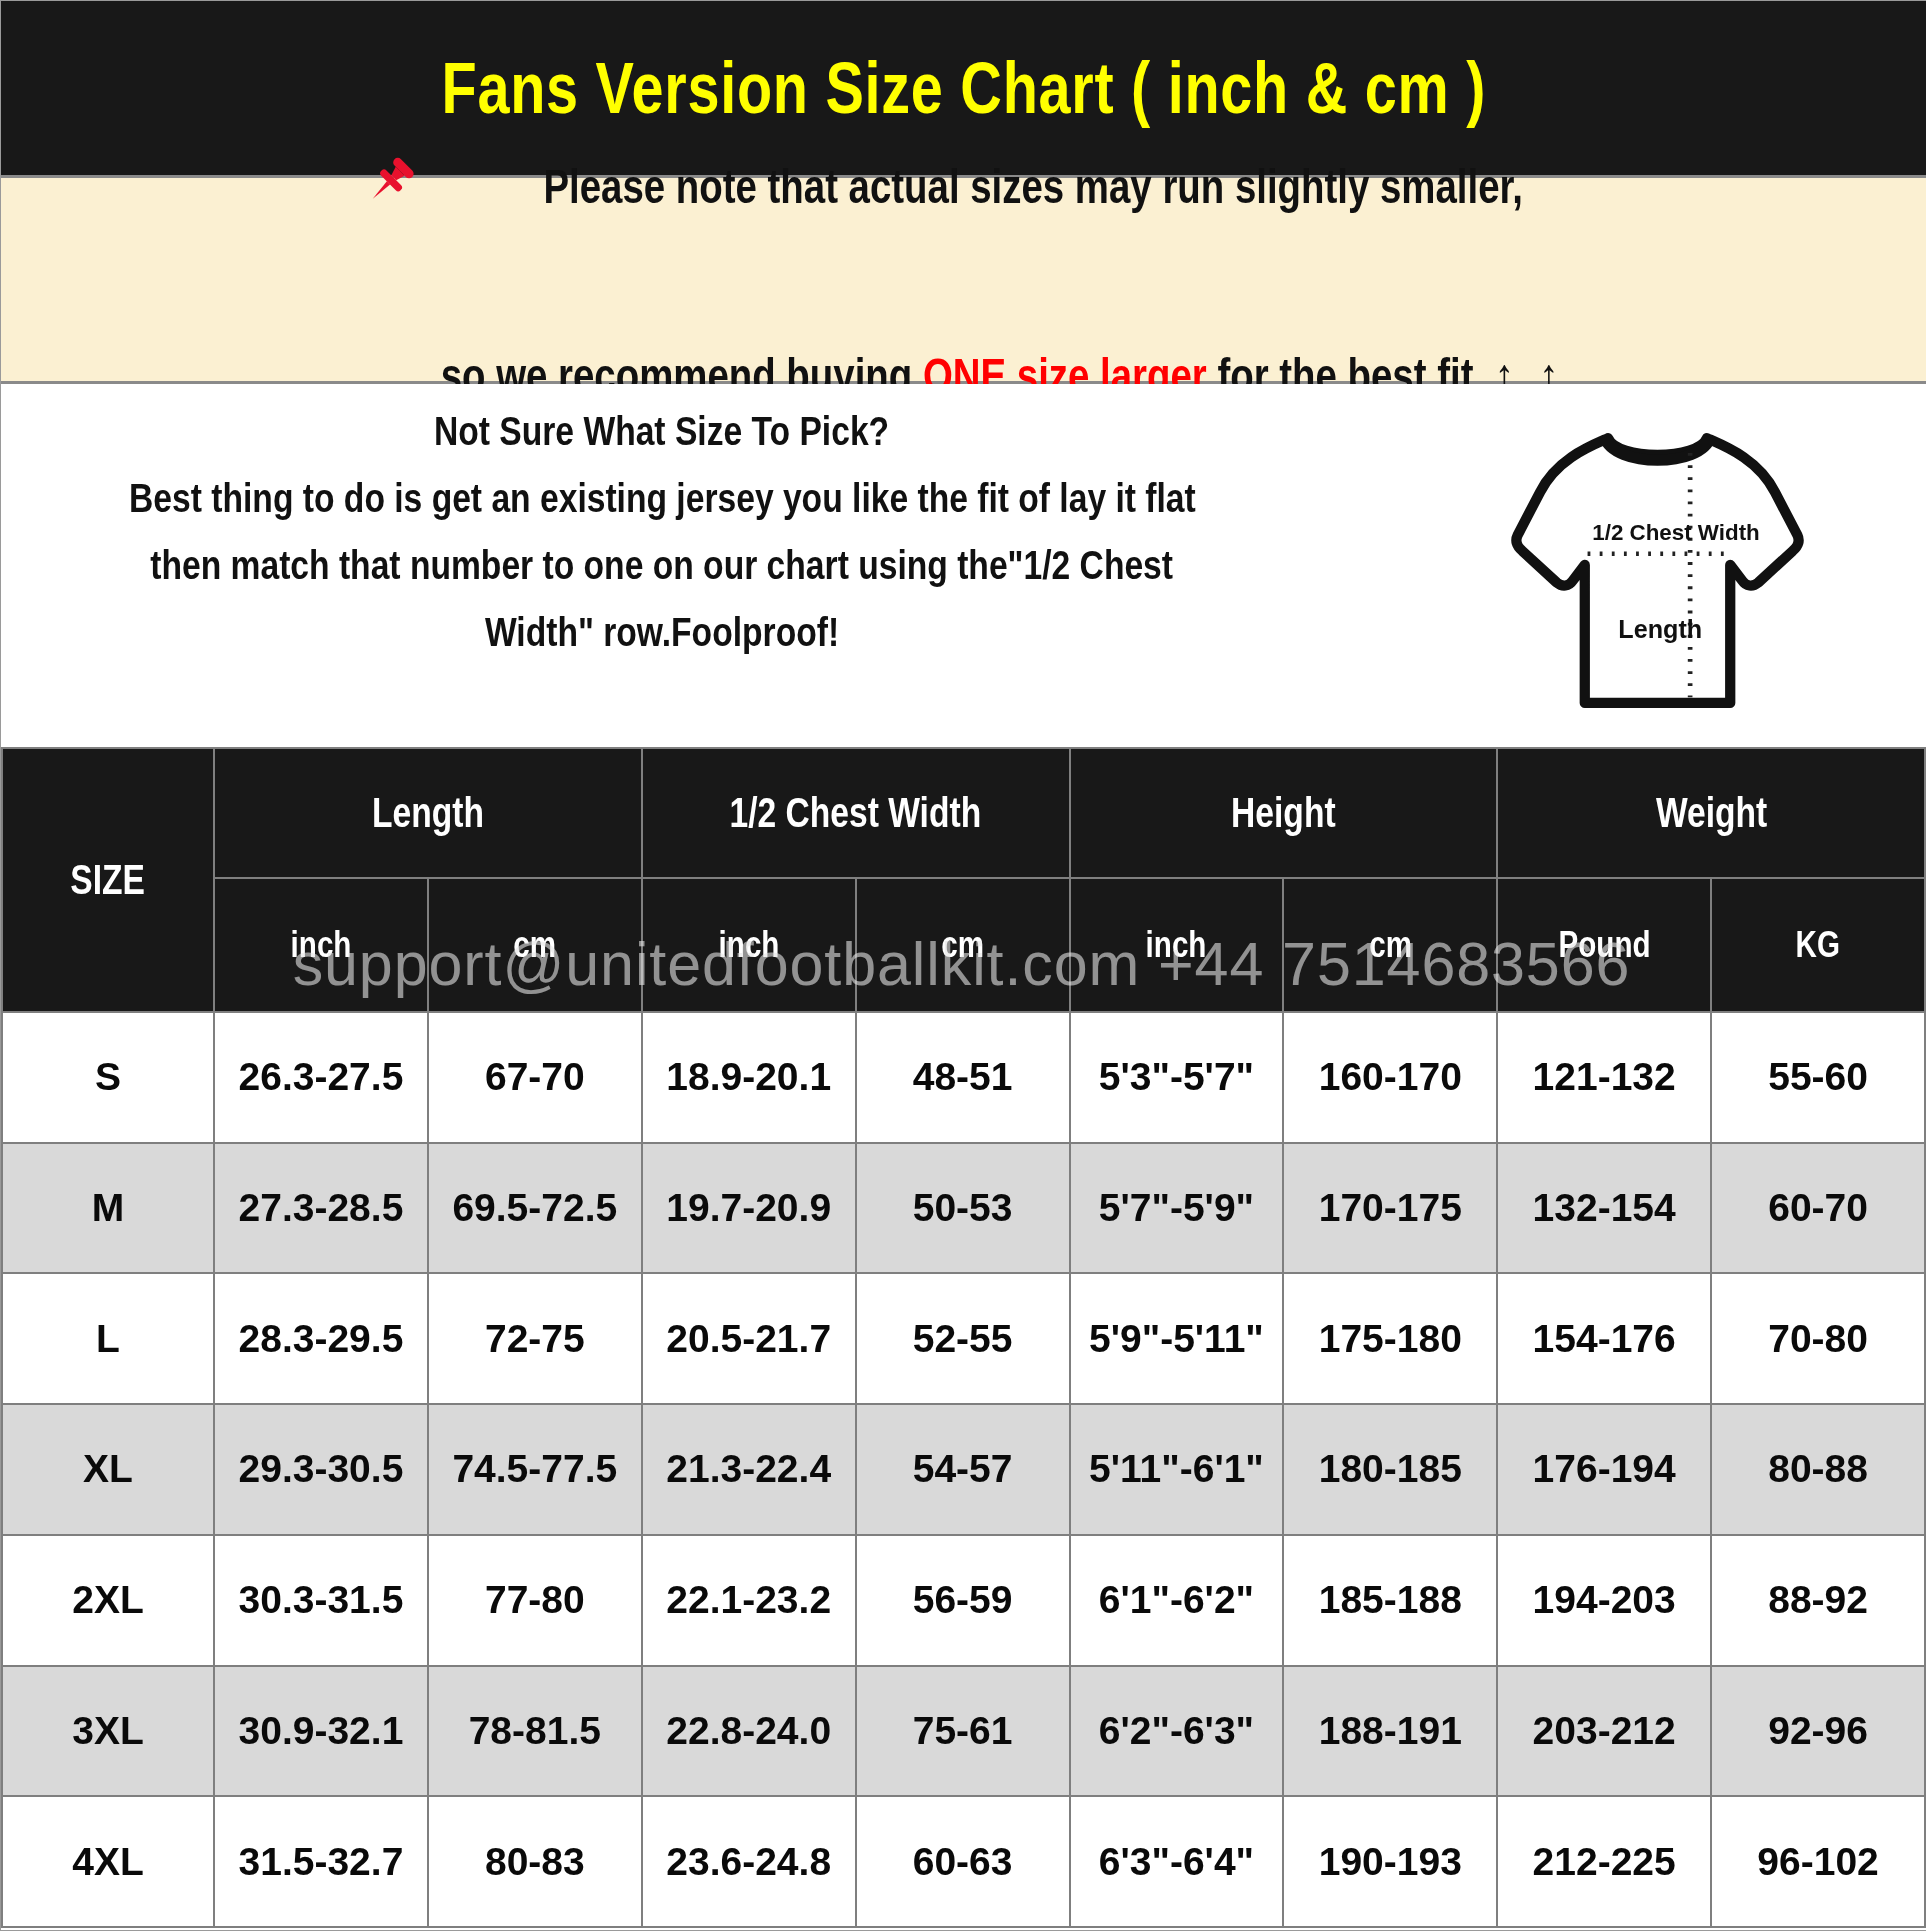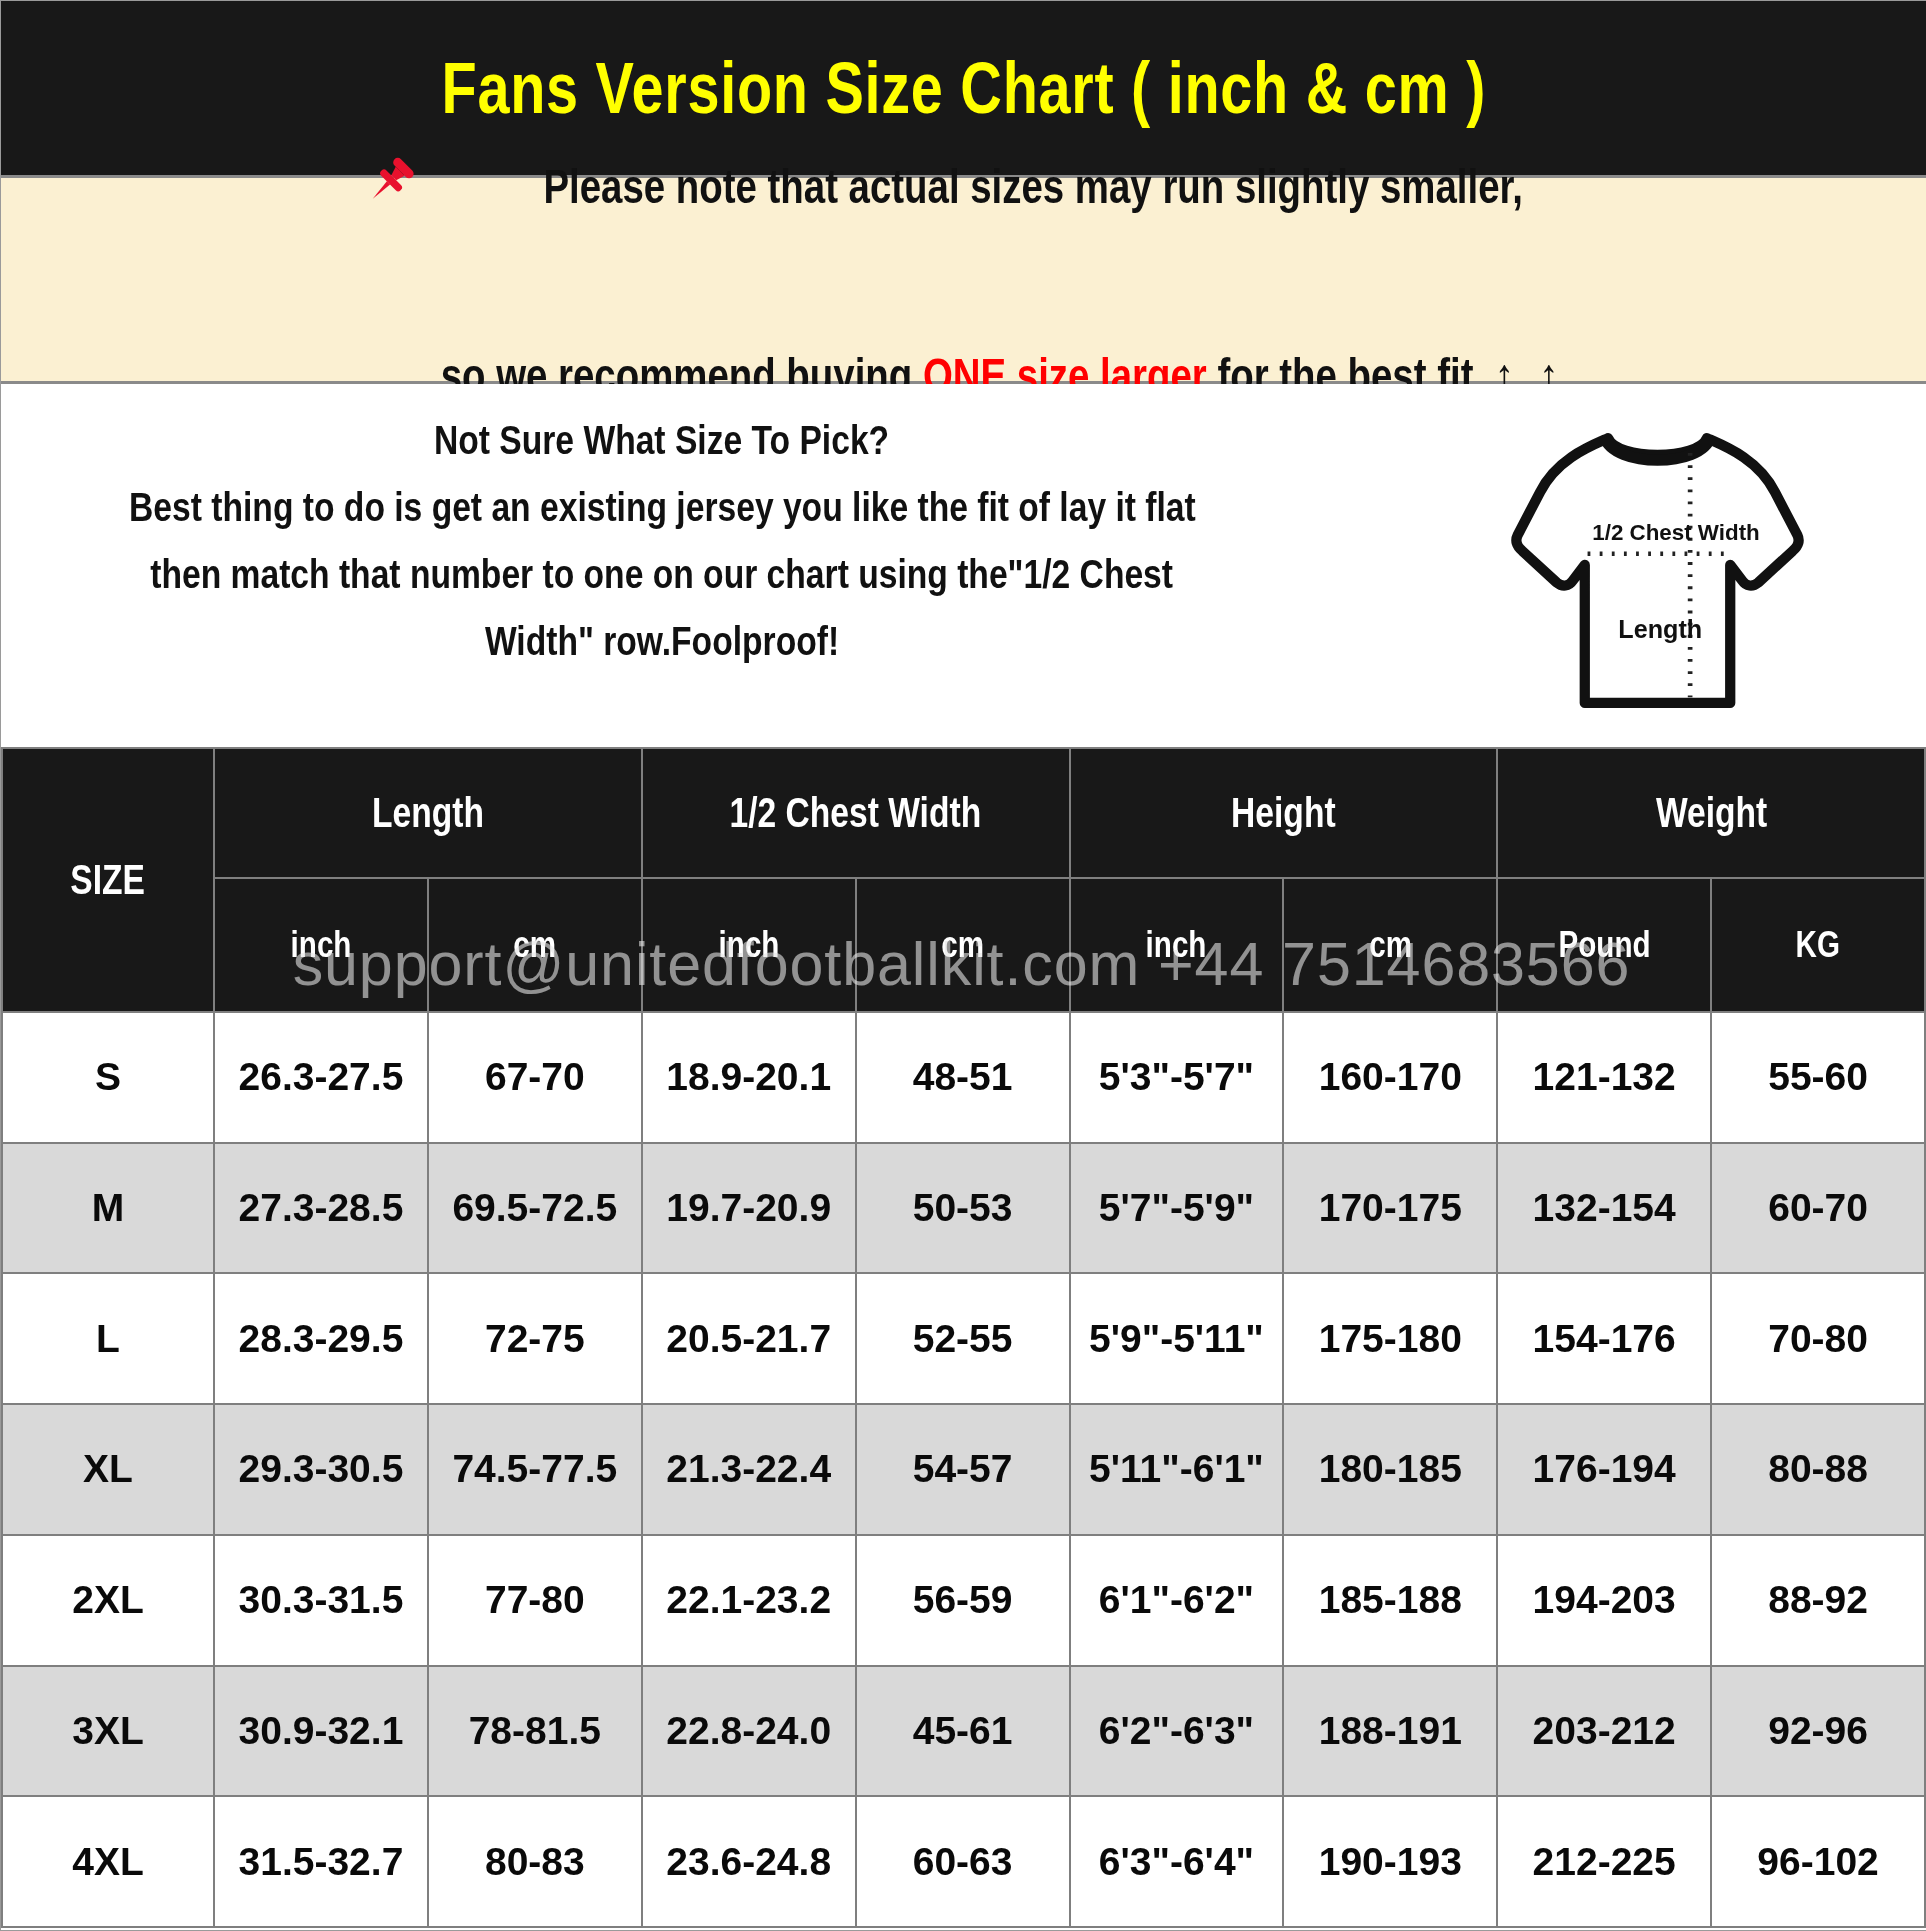--- a/index.html
+++ b/index.html
@@ -26,21 +26,21 @@
     gap:24px;
   }
   .note-line { font-size:48px; font-weight:bold; color:#111; white-space:pre; }
   .note-line .hl { color:#ff0000; }
   .pin-icon { width:57px; height:57px; vertical-align:-11px; margin-right:1.8px; }
   .arrows { letter-spacing:9.2px; font-weight:bold; }
 
   
   .guide { position:relative; height:363px; background:#ffffff; }
   .guide-text {
-    position:absolute; left:0; top:23px; width:1322px;
+    position:absolute; left:0; top:14px; width:1322px;
     text-align:center; font-weight:bold; color:#111;
     font-size:41px; line-height:67px;
   }
   .tshirt { position:absolute; right:110px; top:26px; width:317px; height:321px; }
 
   
   .table-wrap { position:relative; height:1181px; }
   table.size-chart {
     width:100%; height:100%; border-collapse:collapse; table-layout:fixed;
   }
@@ -194,21 +194,21 @@
             <td>6'1"-6'2"</td>
             <td>185-188</td>
             <td>194-203</td>
             <td>88-92</td>
           </tr>
           <tr>
             <td>3XL</td>
             <td>30.9-32.1</td>
             <td>78-81.5</td>
             <td>22.8-24.0</td>
-            <td>45-61</td>
+            <td>75-61</td>
             <td>6'2"-6'3"</td>
             <td>188-191</td>
             <td>203-212</td>
             <td>92-96</td>
           </tr>
           <tr>
             <td>4XL</td>
             <td>31.5-32.7</td>
             <td>80-83</td>
             <td>23.6-24.8</td>

